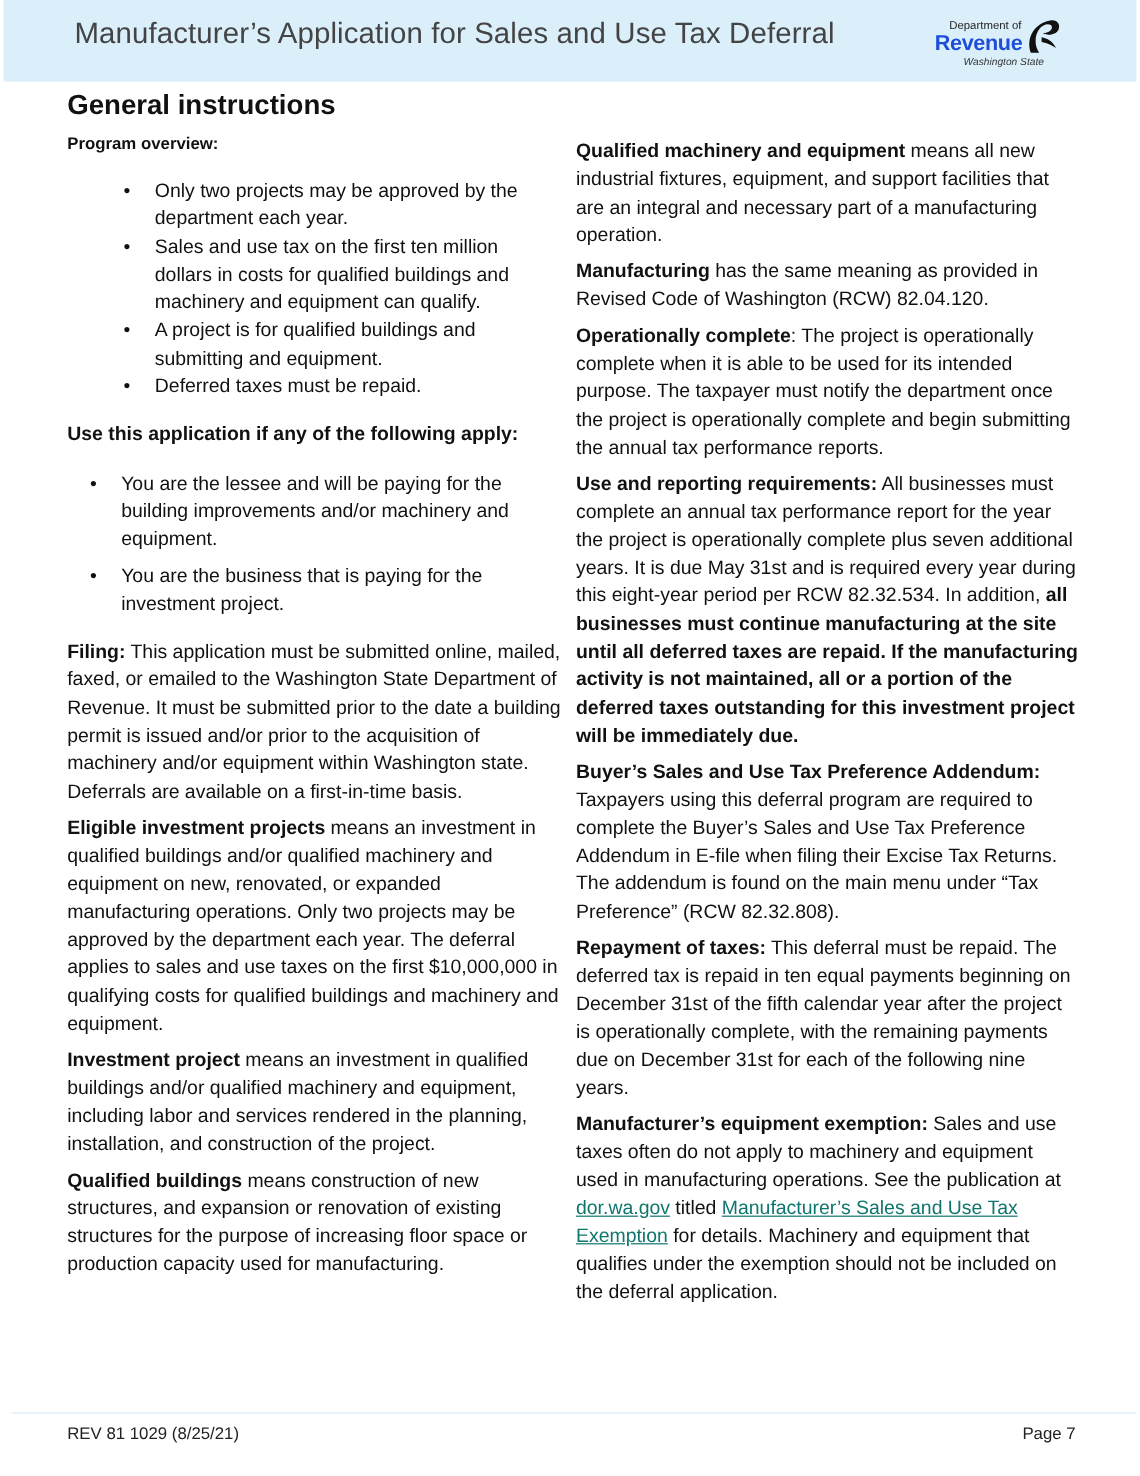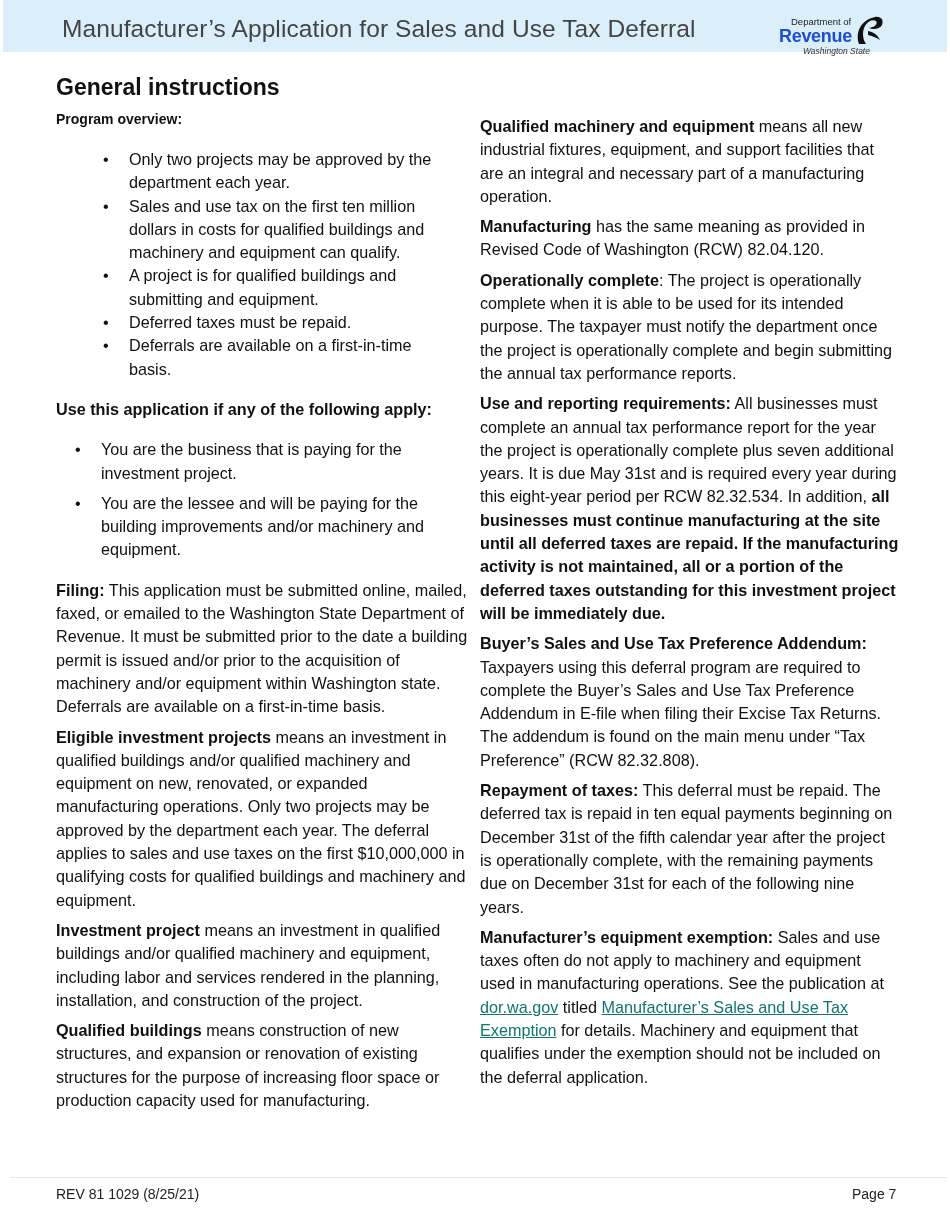--- a/index.html
+++ b/index.html
@@ -1,21 +1,21 @@
 <!DOCTYPE html>
 <html><head>
 <meta charset="utf-8">
 <style>
   html, body { margin: 0; padding: 0; }
   body {
     width: 950px; height: 1230px; background: #ffffff; position: relative; overflow: hidden;
     font-family: "Liberation Sans", "DejaVu Sans", sans-serif; color: #111;
   }
   .header {
-    position: absolute; left: 3px; top: 0; width: 944px; height: 52px;
+    position: absolute; left: 3px; top: 0; width: 944px; height: 68px;
     background: #dbeffb;
   }
   .header-title {
     position: absolute; left: 59px; top: 15px; font-size: 24.5px; color: #444;
     letter-spacing: 0.1px; white-space: nowrap;
   }
   .logo { position: absolute; left: 774px; top: 12px; width: 112px; height: 46px; }
   .logo .dept { position: absolute; left: 14px; top: 4px; font-size: 9.5px; color: #222; white-space: nowrap; }
   .logo .rev { position: absolute; left: 2px; top: 14px; font-size: 18px; font-weight: bold; color: #1d4ed8; letter-spacing: -0.3px; }
   .logo .state { position: absolute; left: 26px; top: 34px; font-size: 8.5px; font-style: italic; color: #333; white-space: nowrap; }
@@ -58,26 +58,25 @@
 </div>
 
 <div class="col col-left">
   <h1>General instructions</h1>
   <h2>Program overview:</h2>
   <ul class="overview">
     <li>Only two projects may be approved by the department each year.</li>
     <li>Sales and use tax on the first ten million dollars in costs for qualified buildings and machinery and equipment can qualify.</li>
     <li>A project is for qualified buildings and submitting and equipment.</li>
     <li>Deferred taxes must be repaid.</li>
-    <li>Deferrals are available on a first-in-time basis.</li>
   </ul>
   <div class="applies-title">Use this application if any of the following apply:</div>
   <ul class="apply">
+    <li>You are the lessee and will be paying for the building improvements and/or machinery and equipment.</li>
     <li>You are the business that is paying for the investment project.</li>
-    <li>You are the lessee and will be paying for the building improvements and/or machinery and equipment.</li>
   </ul>
   <p><span class="b">Filing:</span><span> This application must be submitted online, mailed, faxed, or emailed to the Washington State Department of Revenue. It must be submitted prior to the date a building permit is issued and/or prior to the acquisition of machinery and/or equipment within Washington state. Deferrals are available on a first-in-time basis.</span></p>
   <p><span class="b">Eligible investment projects</span><span> means an investment in qualified buildings and/or qualified machinery and equipment on new, renovated, or expanded manufacturing operations. Only two projects may be approved by the department each year. The deferral applies to sales and use taxes on the first $10,000,000 in qualifying costs for qualified buildings and machinery and equipment.</span></p>
   <p><span class="b">Investment project</span><span> means an investment in qualified buildings and/or qualified machinery and equipment, including labor and services rendered in the planning, installation, and construction of the project.</span></p>
   <p><span class="b">Qualified buildings</span><span> means construction of new structures, and expansion or renovation of existing structures for the purpose of increasing floor space or production capacity used for manufacturing.</span></p>
 </div>
 
 <div class="col col-right">
   <p><span class="b">Qualified machinery and equipment</span><span> means all new industrial fixtures, equipment, and support facilities that are an integral and necessary part of a manufacturing operation.</span></p>
   <p><span class="b">Manufacturing</span><span> has the same meaning as provided in Revised Code of Washington (RCW) 82.04.120.</span></p>

